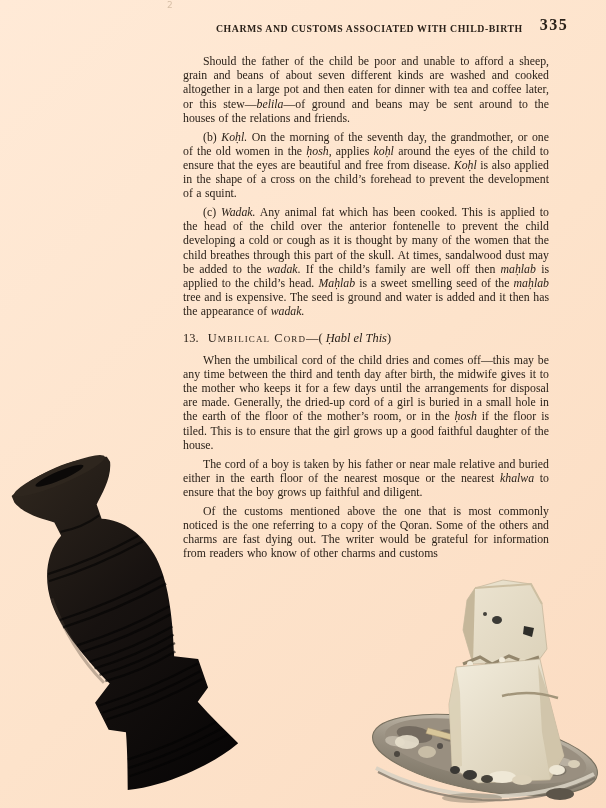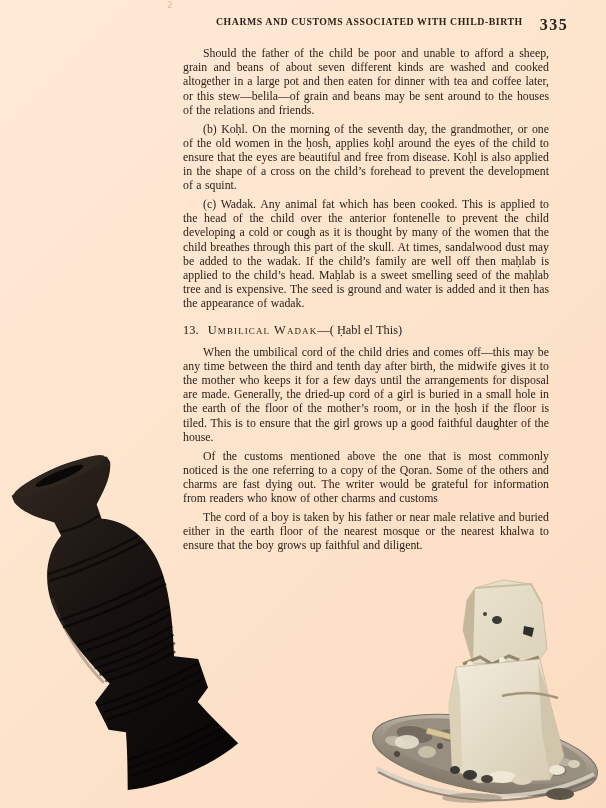--- a/index.html
+++ b/index.html
@@ -3,54 +3,54 @@
 <meta charset="utf-8">
 <style>
   html,body{margin:0;padding:0;}
   .page{
     position:relative;width:606px;height:808px;overflow:hidden;
     background:linear-gradient(135deg,#ffead7 0%,#fde3cb 55%,#fbdcc2 100%);
     font-family:"Liberation Serif",serif;color:var(--ink,#2b221a);
   }
   .stray{position:absolute;left:167px;top:0;font-size:9px;color:var(--stray,#d7bfa7);font-family:"DejaVu Sans",sans-serif;}
   .column{position:absolute;left:183px;top:16px;width:366px;}
-  .running-header{display:flex;align-items:flex-start;margin:0 0 12px 33px;white-space:nowrap;
+  .running-header{display:flex;align-items:flex-end;margin:0 0 20px 33px;white-space:nowrap;
     font-weight:bold;font-size:9.8px;letter-spacing:0.55px;}
   .pgnum{margin-left:17px;font-size:16px;letter-spacing:1.5px;}
   .para{margin:0 0 4.5px;text-indent:20px;font-size:11.8px;line-height:14.2px;
     text-align:justify;word-spacing:0.5px;}
-  .it{}
+  .it{font-style:italic;}
   .sc{font-variant:small-caps;letter-spacing:1.1px;}
   .section{margin:12px 0 7px;font-size:12.4px;font-weight:normal;line-height:15px;text-indent:0;}
   .photo{position:absolute;}
   #pot-photo{left:4px;top:438px;}
   #dish-photo{left:352px;top:572px;}
 </style>
 </head>
 <body>
 
 <div class="page">
 
   <span class="stray">2</span>
 
   <div class="column">
     <div class="running-header">
       <span>CHARMS AND CUSTOMS ASSOCIATED WITH CHILD-BIRTH</span>
       <span class="pgnum">335</span>
     </div>
 
-    <p class="para"><span>Should the father of the child be poor and unable to afford a sheep, grain and beans of about seven different kinds are washed and cooked altogether in a large pot and then eaten for dinner with tea and coffee later, or this stew—</span><span class="it">belila</span><span>—of grain and beans may be sent around to the houses of the relations and friends.</span></p>
+    <p class="para"><span>Should the father of the child be poor and unable to afford a sheep, grain and beans of about seven different kinds are washed and cooked altogether in a large pot and then eaten for dinner with tea and coffee later, or this stew—</span><span class="it">belila</span><span>—of ground and beans may be sent around to the houses of the relations and friends.</span></p>
     <p class="para"><span>(b) </span><span class="it">Koḥl.</span><span> On the morning of the seventh day, the grandmother, or one of the old women in the </span><span class="it">ḥosh</span><span>, applies </span><span class="it">koḥl</span><span> around the eyes of the child to ensure that the eyes are beautiful and free from disease. </span><span class="it">Koḥl</span><span> is also applied in the shape of a cross on the child’s forehead to prevent the development of a squint.</span></p>
     <p class="para"><span>(c) </span><span class="it">Wadak.</span><span> Any animal fat which has been cooked.  This is applied to the head of the child over the anterior fontenelle to prevent the child developing a cold or cough as it is thought by many of the women that the child breathes through this part of the skull.  At times, sandalwood dust may be added to the </span><span class="it">wadak</span><span>.  If the child’s family are well off then </span><span class="it">maḥlab</span><span> is applied to the child’s head.  </span><span class="it">Maḥlab</span><span> is a sweet smelling seed of the </span><span class="it">maḥlab</span><span> tree and is expensive.  The seed is ground and water is added and it then has the appearance of </span><span class="it">wadak.</span></p>
 
-    <h2 class="section"><span>13.&nbsp;&nbsp; </span><span class="sc">Umbilical Wadak</span><span>—(&nbsp;</span><span class="it">Ḥabl el This</span><span>)</span></h2>
+    <h2 class="section"><span>13.&nbsp;&nbsp; </span><span class="sc">Umbilical Cord</span><span>—(&nbsp;</span><span class="it">Ḥabl el This</span><span>)</span></h2>
 
     <p class="para"><span>When the umbilical cord of the child dries and comes off—this may be any time between the third and tenth day after birth, the midwife gives it to the mother who keeps it for a few days until the arrangements for disposal are made.  Generally, the dried-up cord of a girl is buried in a small hole in the earth of the floor of the mother’s room, or in the </span><span class="it">ḥosh</span><span> if the floor is tiled.  This is to ensure that the girl grows up a good faithful daughter of the house.</span></p>
+    <p class="para"><span>The cord of a boy is taken by his father or near male relative and buried either in the earth floor of the nearest mosque or the nearest </span><span class="it">khalwa</span><span> to ensure that the boy grows up faithful and diligent.</span></p>
     <p class="para"><span>Of the customs mentioned above the one that is most commonly noticed is the one referring to a copy of the Qoran.  Some of the others and charms are fast dying out.  The writer would be grateful for information from readers who know of other charms and customs</span></p>
-    <p class="para"><span>The cord of a boy is taken by his father or near male relative and buried either in the earth floor of the nearest mosque or the nearest </span><span class="it">khalwa</span><span> to ensure that the boy grows up faithful and diligent.</span></p>
   </div>
 
   <svg id="pot-photo" class="photo" width="250" height="370" viewBox="0 0 250 370" aria-hidden="true">
     <defs>
       <linearGradient id="potg" x1="-60" y1="-160" x2="70" y2="160" gradientUnits="userSpaceOnUse">
         <stop offset="0" stop-color="#2d251d"></stop>
         <stop offset="0.45" stop-color="#171210"></stop>
         <stop offset="1" stop-color="#080606"></stop>
       </linearGradient>
     </defs>

